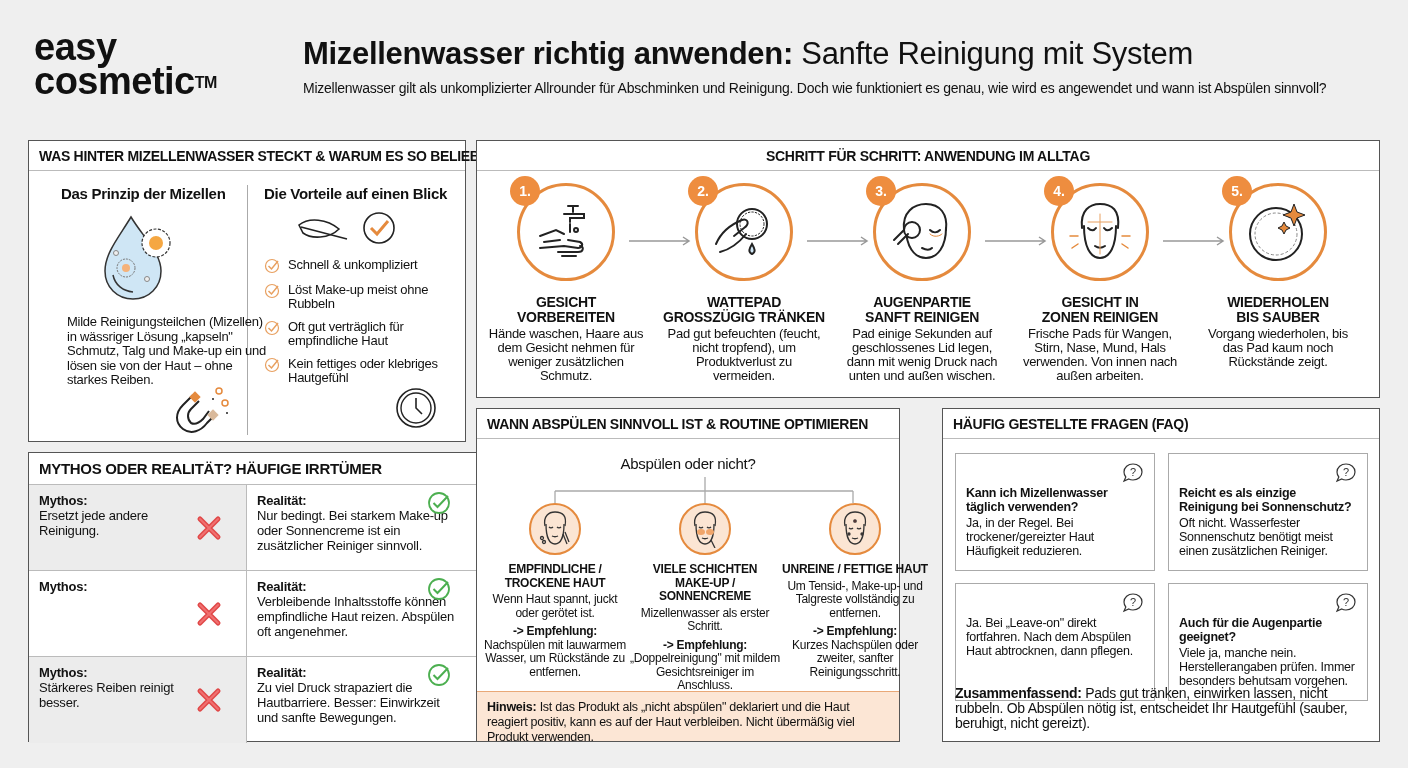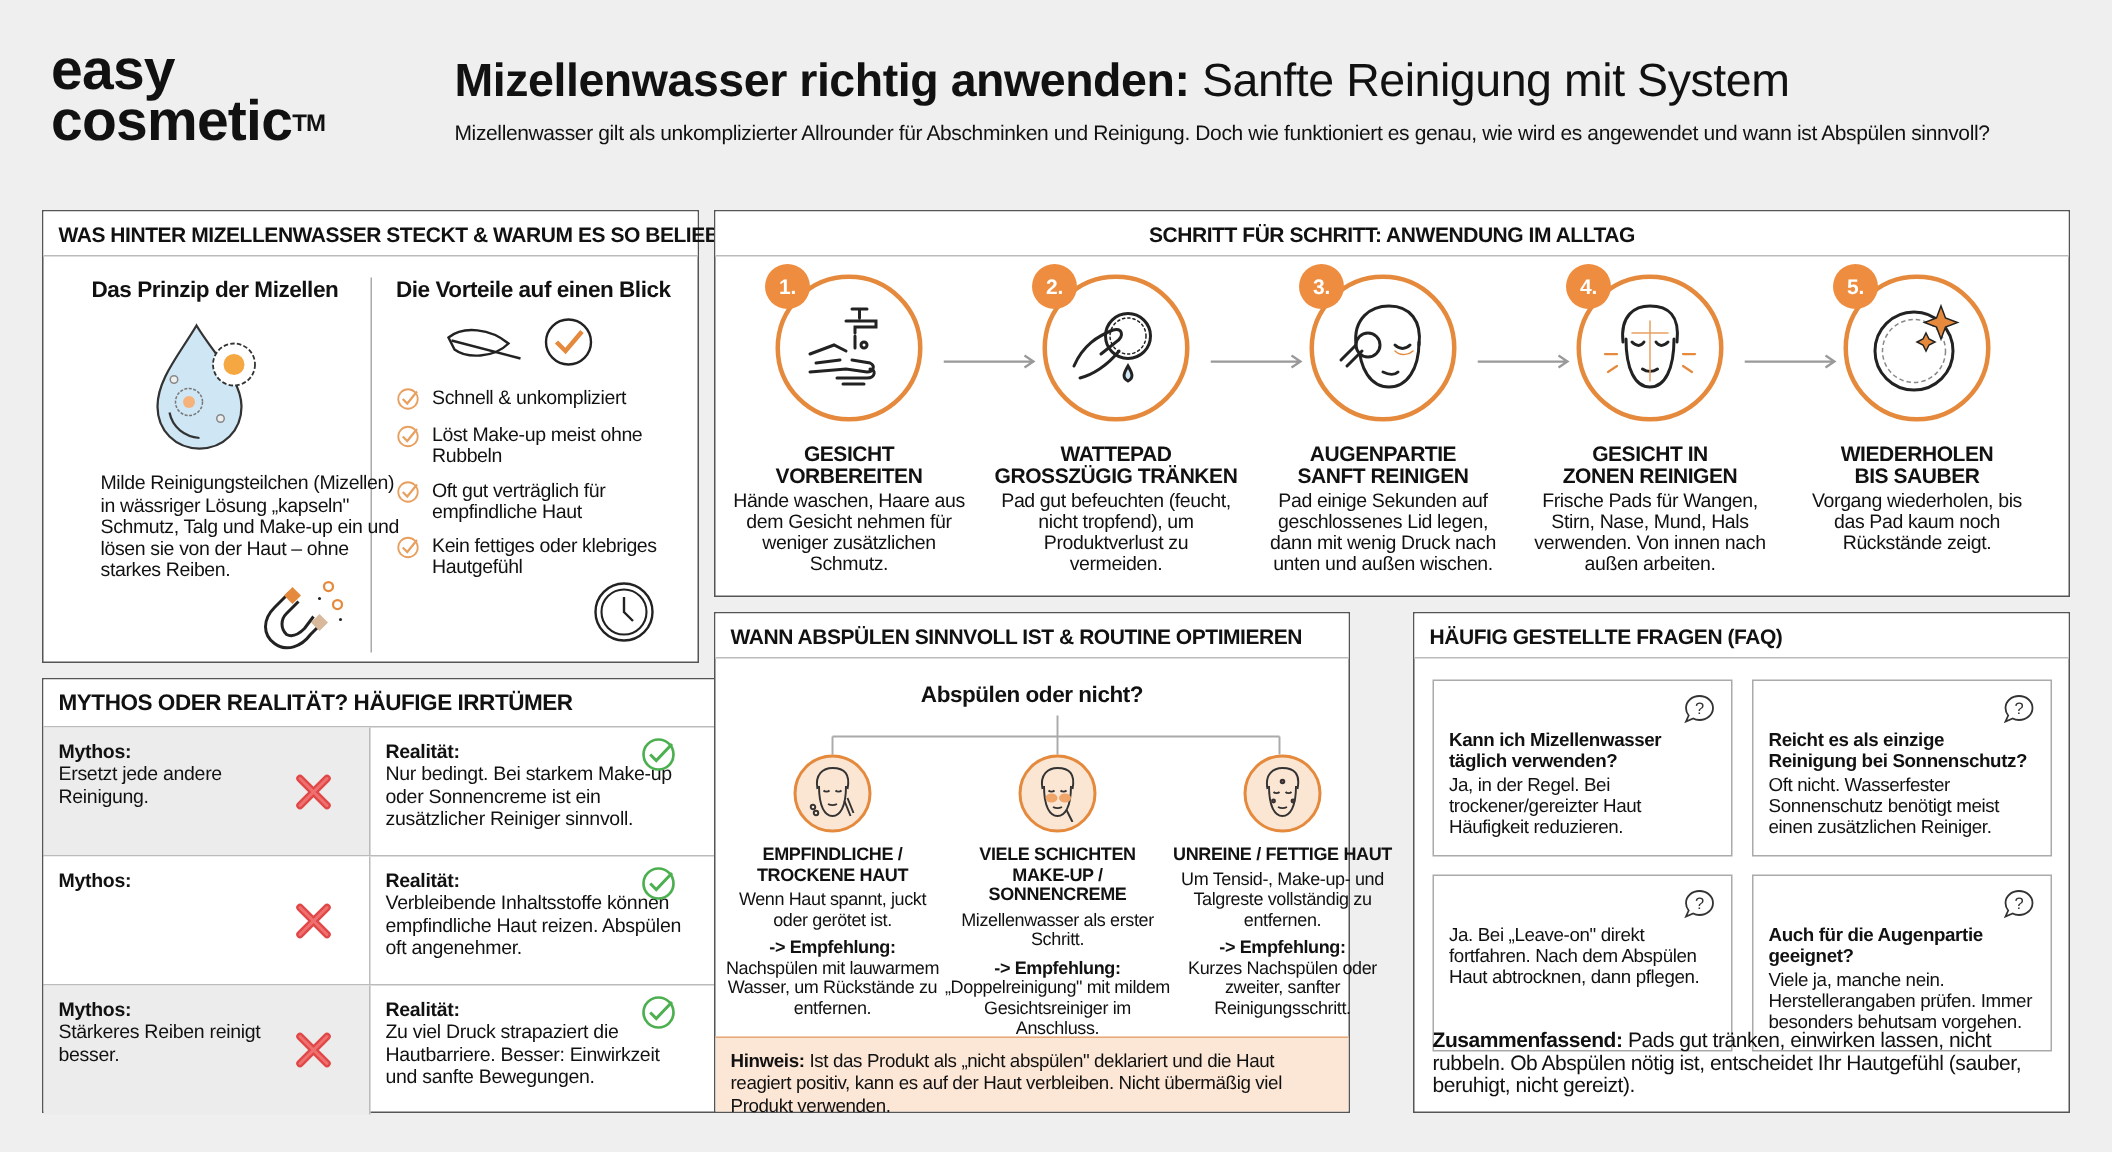--- a/index.html
+++ b/index.html
@@ -50,21 +50,21 @@
   .step { position: absolute; top: 42px; width: 170px; text-align: center; }
   .step .circ { width: 98px; height: 98px; border: 3px solid #e58a3d; border-radius: 50%; margin: 0 auto; position: relative; background: #fff; }
   .step .num { position: absolute; left: -10px; top: -10px; width: 30px; height: 30px; border-radius: 50%; background: #ee8d3f; color: #fff; font-weight: 700; font-size: 14px; line-height: 30px; text-align: center; }
   .step .circ svg { position: absolute; left: 14px; top: 14px; width: 64px; height: 64px; }
   .step .st-title { margin-top: 14px; font-weight: 700; font-size: 14px; line-height: 15px; text-transform: uppercase; letter-spacing: -0.3px; white-space: pre-line; }
   .step .st-desc { font-size: 13px; line-height: 14px; letter-spacing: -0.25px; margin-top: 2px; padding: 0 6px; }
   .arrow { position: absolute; top: 95px; width: 62px; height: 10px; }
 
   
   #p4 { left: 476px; top: 408px; width: 424px; height: 334px; }
-  .rinse-q { position: absolute; top: 46px; left: 0; width: 100%; text-align: center; font-weight: 700; font-size: 15px; letter-spacing: -0.3px; }
+  .rinse-q { position: absolute; top: 46px; left: 0; width: 100%; text-align: center; font-weight: 400; font-size: 15px; letter-spacing: -0.3px; }
   .tree { position: absolute; left: 0; top: 66px; width: 456px; height: 30px; }
   .case { position: absolute; top: 94px; width: 150px; text-align: center; font-size: 12px; line-height: 13.5px; letter-spacing: -0.25px; }
   .case .ic { width: 52px; height: 52px; border: 2.5px solid #e58a3d; border-radius: 50%; margin: 0 auto 8px; background: #fbe5d3; position: relative; }
   .case .ic svg { position: absolute; left: 6px; top: 5px; width: 36px; height: 38px; }
   .case .ct { font-weight: 700; font-size: 12px; text-transform: uppercase; white-space: pre-line; }
   .case .cd { margin-top: 3px; }
   .case .rec { font-weight: 700; margin-top: 5px; }
   .hint { position: absolute; left: 0; bottom: 0; width: 100%; height: 50px; background: #fce6d5; border-top: 1.5px solid #e9a877; padding: 8px 10px; font-size: 12.5px; line-height: 15px; letter-spacing: -0.25px; }
   .hint b { font-weight: 700; }
 

